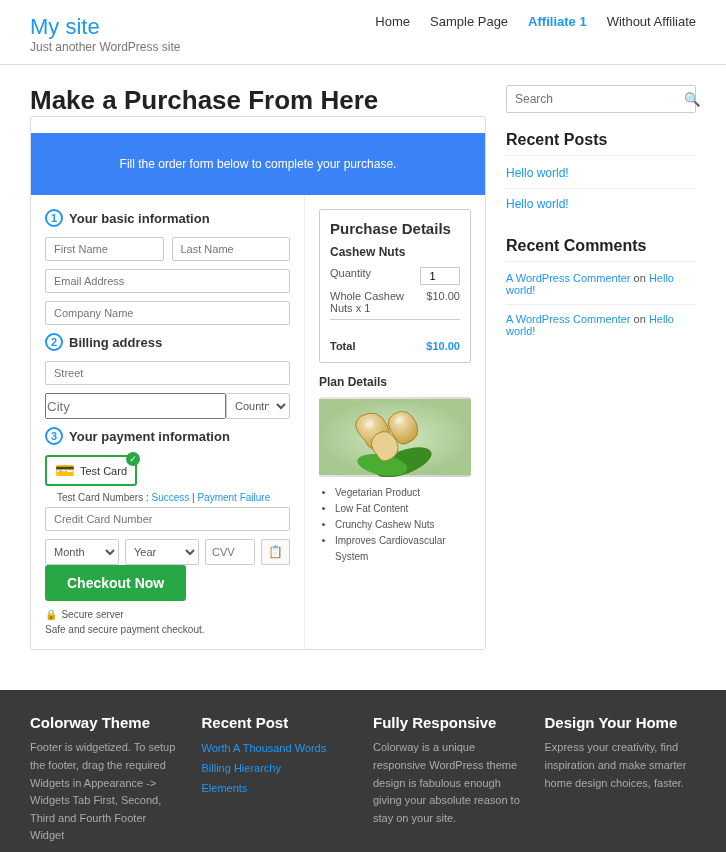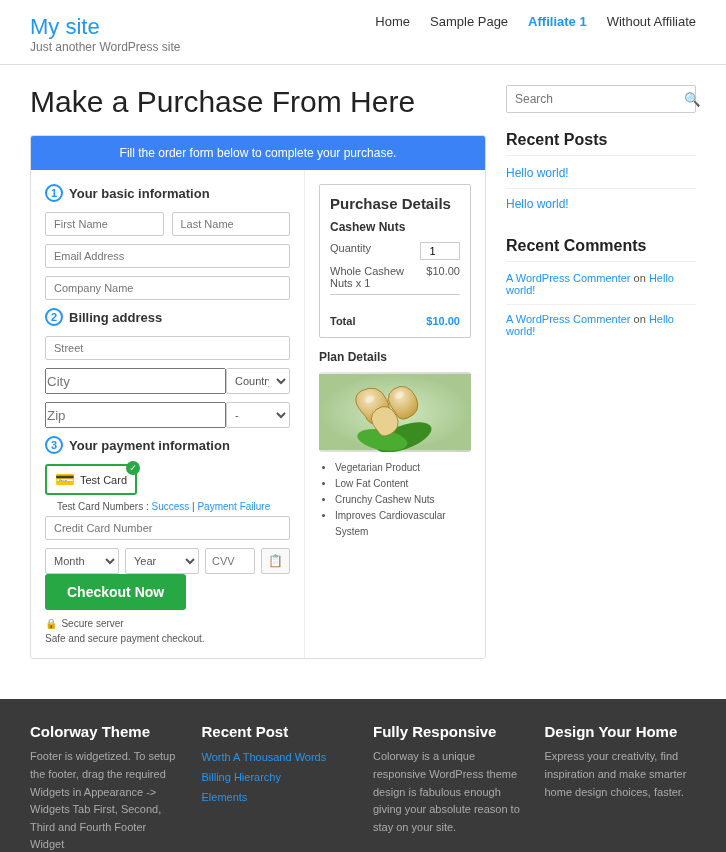--- a/index.html
+++ b/index.html
@@ -9,25 +9,25 @@
     .nav { display: flex; gap: 20px; align-items: center; }
     .nav a { text-decoration: none; color: #333; font-size: 13px; }
     .nav a.active { color: #2196F3; font-weight: bold; }
 
     
     .main-wrapper { display: flex; gap: 20px; padding: 20px 30px; }
     .content-area { flex: 1; }
     .sidebar { width: 190px; flex-shrink: 0; }
 
     
-    .page-title { font-size: 30px; font-weight: normal; color: #222; margin-bottom: 16px; }
+    .page-title { font-size: 26px; font-weight: bold; color: #222; margin-bottom: 0; }
 
     
     .form-container { border: 1px solid #ddd; border-radius: 3px; overflow: hidden; }
-    .form-header { background: #3b82f6; color: #fff; text-align: center; padding: 10px; font-size: 12px; }
+    .form-header { background: #3b82f6; color: #fff; text-align: center; padding: 24px; font-size: 12px; margin-top: 16px; }
     .form-body { display: flex; background: #fff; }
     .form-left { flex: 1; padding: 14px; border-right: 1px solid #eee; }
     .form-right { width: 180px; padding: 14px; }
 
     
     .section-header { display: flex; align-items: center; gap: 6px; margin-bottom: 10px; font-weight: bold; font-size: 13px; }
     .section-num { width: 18px; height: 18px; border-radius: 50%; border: 2px solid #2196F3; color: #2196F3; font-size: 11px; display: flex; align-items: center; justify-content: center; font-weight: bold; flex-shrink: 0; }
 
     
     .input-row { display: flex; gap: 8px; margin-bottom: 8px; }
@@ -135,26 +135,20 @@
 
           <div class="section-header" style="margin-top:8px;">
             <div class="section-num">2</div>
             <span>Billing address</span>
           </div>
           <input type="text" placeholder="Street" class="form-input" style="">
           <div class="city-country">
             <input type="text" placeholder="City" style="">
             <select class="form-select">
               <option>Country</option>
-            </select>
-          </div>
-          <div class="city-country">
-            <input type="text" placeholder="Zip" style="">
-            <select class="form-select">
-              <option>-</option>
             </select>
           </div>
 
           <div class="section-header" style="margin-top:8px;">
             <div class="section-num">3</div>
             <span>Your payment information</span>
           </div>
           <div class="payment-section">
             <div class="card-badge">
               <span style="font-size:16px;">💳</span>

